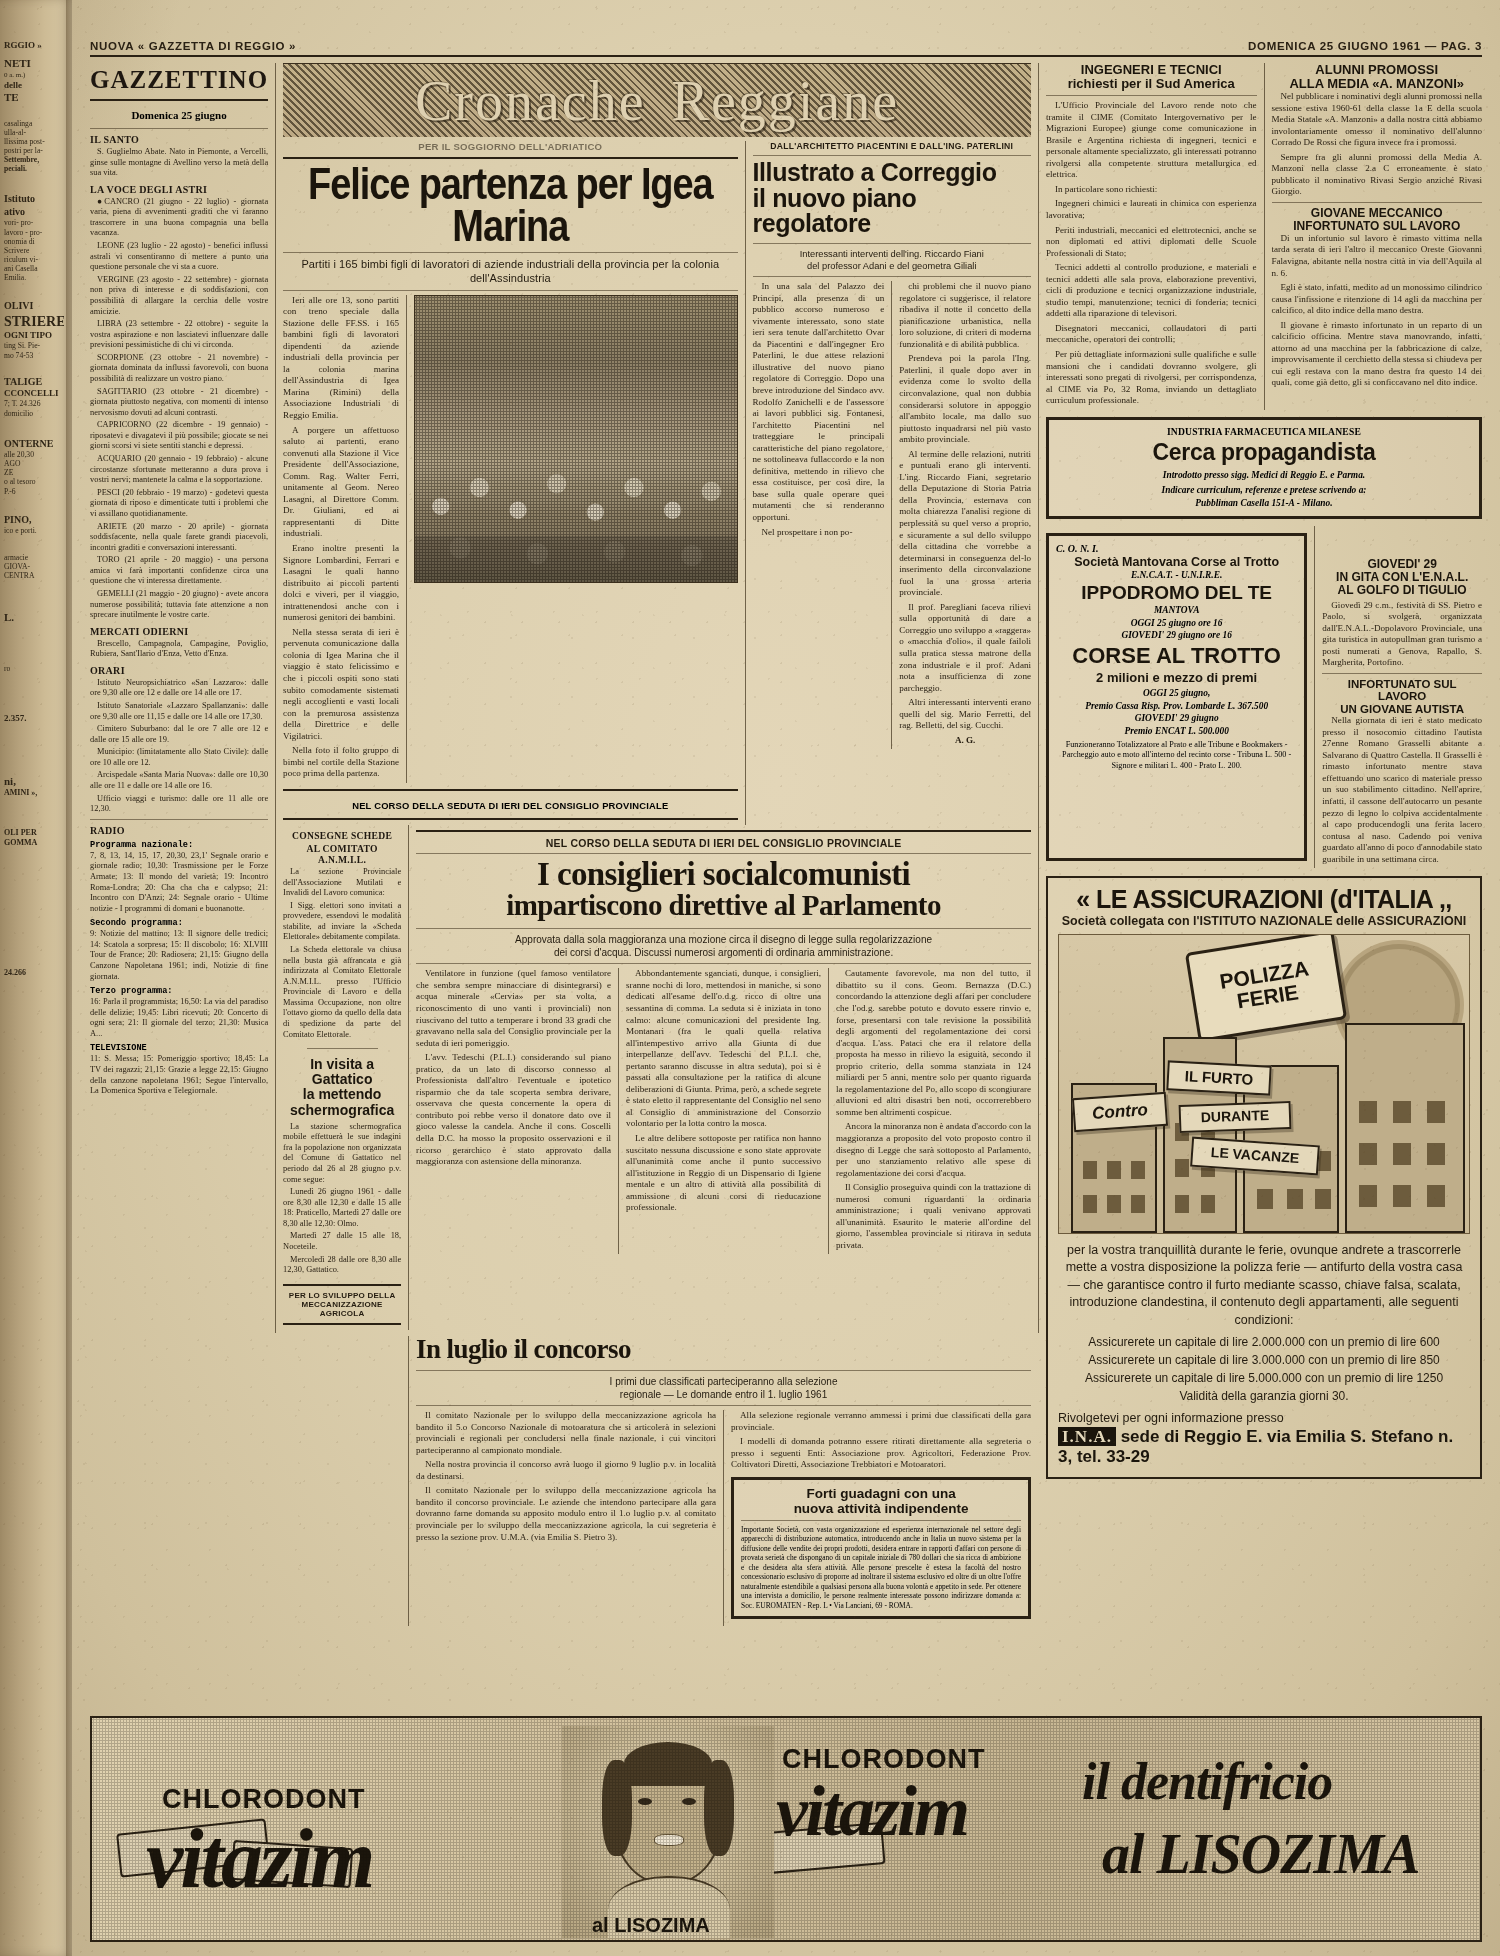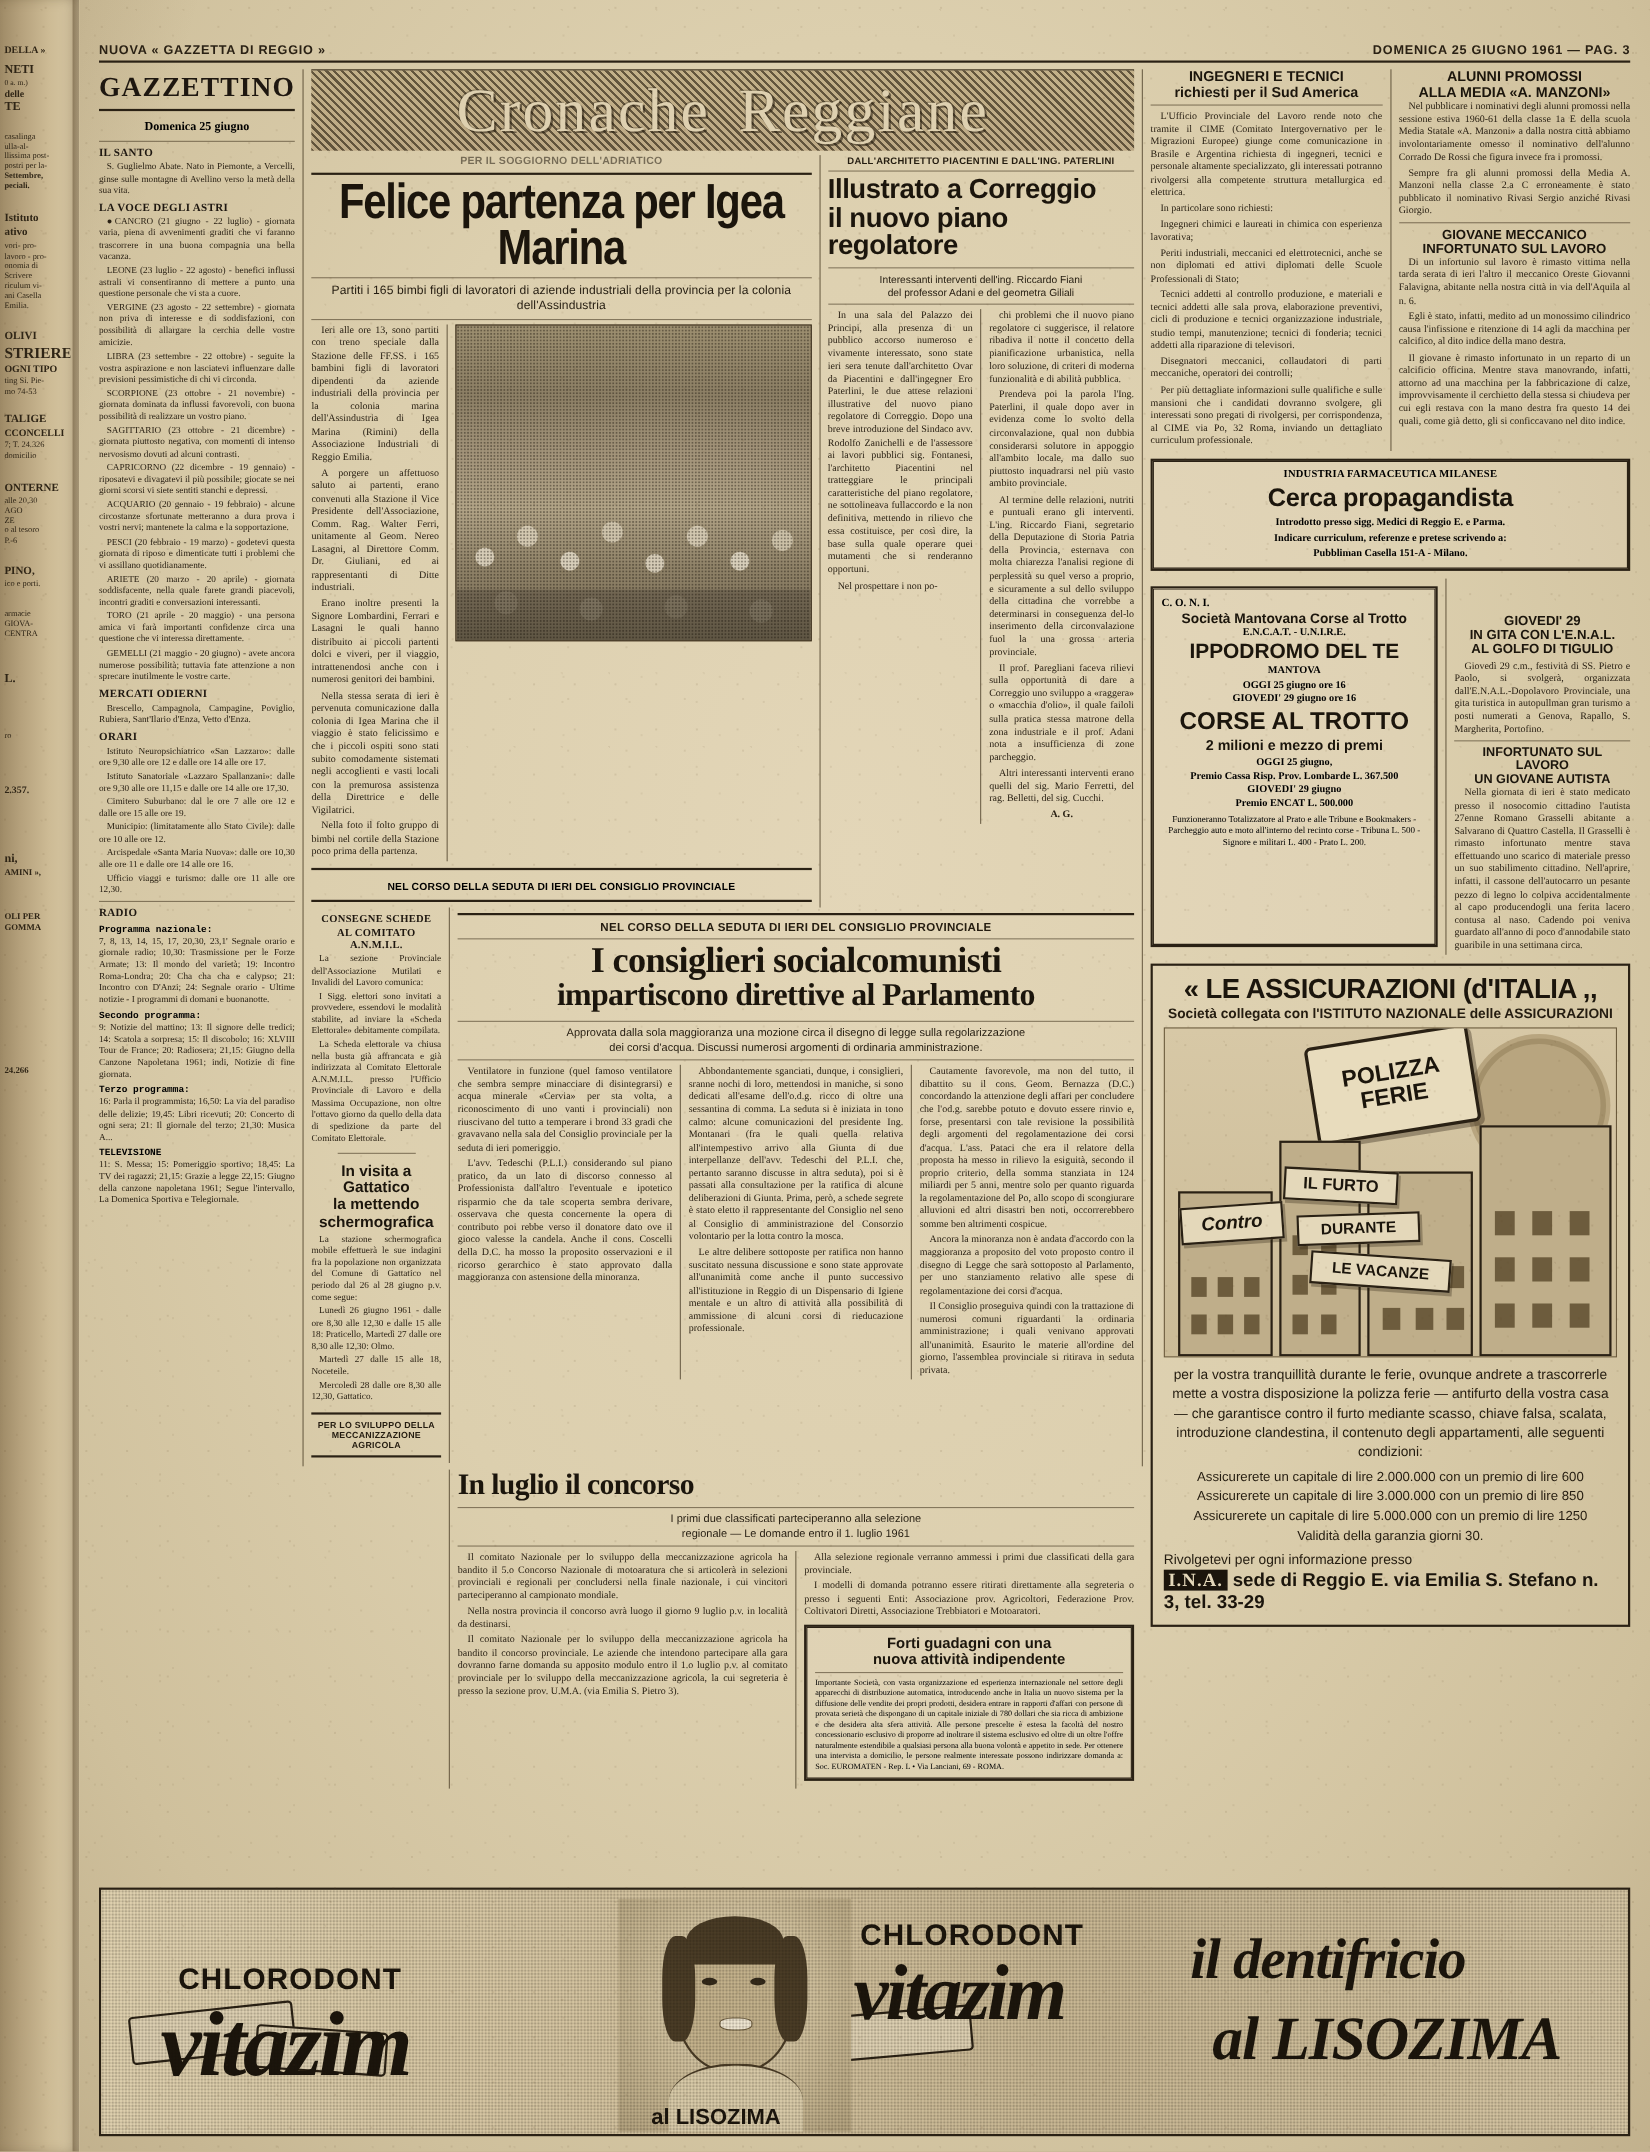--- a/index.html
+++ b/index.html
@@ -113,21 +113,21 @@
     background:rgba(255,250,235,.10); }
   .adbox.dbl { box-shadow: inset 0 0 0 1px #2a2114; padding:7px 8px; }
   .ad-sm { font-family:"Liberation Serif", serif; font-weight:bold;
     font-size:9.6px; text-align:center; letter-spacing:.2px; }
   .ad-big { font-family:"Liberation Sans", sans-serif; font-weight:bold;
     font-size:20px; text-align:center; letter-spacing:-.3px; color:#1b150c; }
   .ad-mid { font-family:"Liberation Sans", sans-serif; font-weight:bold;
     font-size:13.5px; text-align:center; color:#1b150c; }
   .ad-l { font-family:"Liberation Serif", serif; font-size:9.4px;
     text-align:center; line-height:1.35; }
-  .ad-l.b { font-weight:bold; }
+  .ad-l.b { font-weight:bold;font-style:italic; }
   .ad-just { font-family:"Liberation Serif", serif; font-size:8.8px;
     text-align:justify; line-height:1.28; }
 
   
   #ina { border:2px solid #2a2114; margin-top:8px; padding:8px 10px 10px;
     position:relative; overflow:hidden; }
   #ina .t1 { font-family:"Liberation Sans", sans-serif; font-weight:bold;
     font-size:25px; letter-spacing:-.5px; text-align:center; color:#1b150c;
     line-height:1.05; }
   #ina .t2 { font-family:"Liberation Sans", sans-serif; font-weight:bold;
@@ -183,21 +183,21 @@
   .b { font-weight:bold; }
 </style>
 </head>
 <body>
 
 <div id="scan"></div>
 <div id="gutter"></div>
 <div id="gutter-edge"></div>
 
 <div id="neighbour" style="color:#2f2516; padding:0 4px;">
-  <div style="font-weight:bold;font-size:9px;">DELLA »</div>
+  <div style="font-weight:bold;font-size:9px;">RGGIO »</div>
   <div style="height:6px"></div>
   <div style="font-weight:bold;font-size:11px;">NETI</div>
   <div style="font-size:7px">0 a. m.)</div>
   <div style="font-weight:bold;font-size:9px;">delle</div>
   <div style="font-weight:bold;font-size:11px;">TE</div>
   <div style="height:14px"></div>
   <div class="tiny">casalinga<br>ulla-al-<br>llissima post-<br>postri per la-</div>
   <div class="tiny b">Settembre,<br>peciali.</div>
   <div style="height:20px"></div>
   <div style="font-weight:bold;font-size:10px;">Istituto</div>

